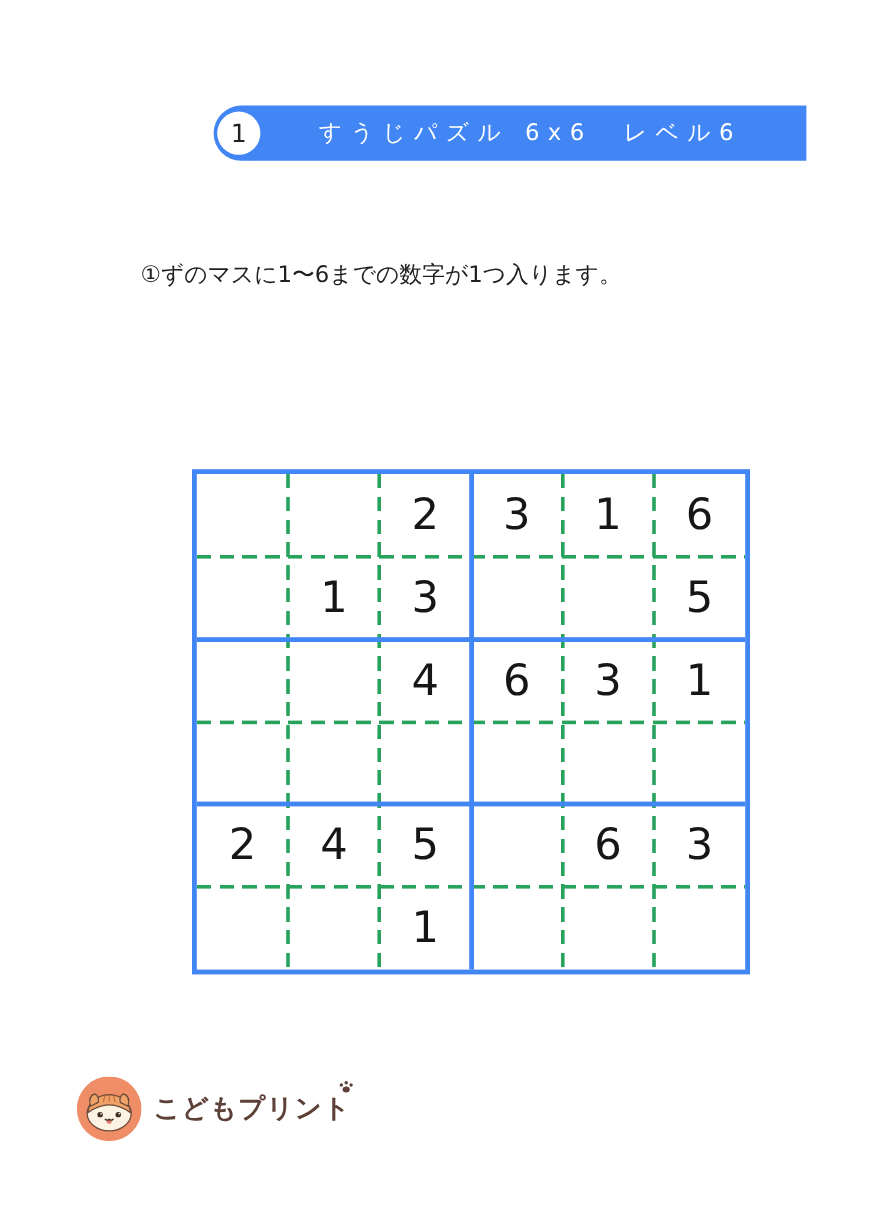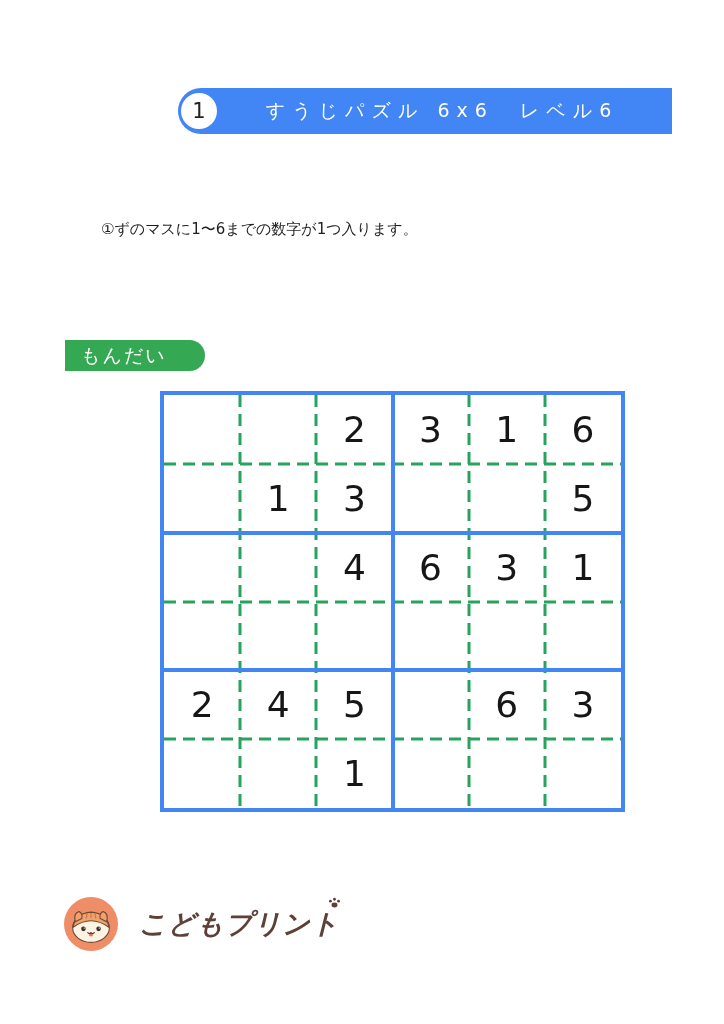--- a/index.html
+++ b/index.html
@@ -39,22 +39,22 @@
     height:31px; border-radius:0 16px 16px 0;
     display:flex; align-items:center;
     padding-left:16px; box-sizing:border-box;
     color:#ffffff; font-size:19px; letter-spacing:2px;
   }
   .rules-pill   { top:177px; width:265px; background:var(--red); }
   .problem-pill { top:340px; width:140px; background:var(--green); }
 
   
   .rules-list {
-    position:absolute; left:101px; top:214px;
-    font-size:15px; line-height:30px;
+    position:absolute; left:117px; top:214px;
+    font-size:19px; line-height:30px;
     color:var(--text); white-space:nowrap;
   }
 
   
   .grid {
     position:absolute; left:160px; top:391px;
     width:465px; height:421px;
     box-sizing:border-box;
     border:4px solid var(--blue);
     background:#ffffff;
@@ -82,25 +82,24 @@
   .hline.block { height:4px; background:var(--blue); z-index:2; }
 
   
   .footer {
     position:absolute; left:64px; top:897px;
     display:flex; align-items:center;
   }
   .logo-circle { width:54px; height:54px; display:block; }
   .brand-name {
     position:relative;
-    margin-left:21px;
-    font-size:27px; font-weight:bold;
+    margin-left:10px;
+    font-size:22px; font-weight:bold;
     color:var(--brown); letter-spacing:1px;
     white-space:nowrap;
-    font-style:italic;
   }
   .paw {
     position:absolute; right:-2px; top:-10px;
     width:13px; height:13px;
   }
 </style>
 </head>
 <body>
 
 <div class="page" style="--blue: #4285F4; --red: #EE4337; --green: #34A853; --dash-green: #27A35D; --brown: #5D4037; --text: #1F1F1F; --page-bg: #FFFFFF;">
@@ -109,23 +108,20 @@
     <div class="badge">
       <span>1</span>
     </div>
     <span class="header-title">すうじパズル 6x6　レベル6</span>
   </div>
 
   <div class="rules-list">
     <div>①ずのマスに1〜6までの数字が1つ入ります。</div>
   </div>
 
-  <div class="pill problem-pill">
-    <span>もんだい</span>
-  </div>
 
   <div class="grid">
       <div class="cell"></div>
       <div class="cell"></div>
       <div class="cell">2</div>
       <div class="cell">3</div>
       <div class="cell">1</div>
       <div class="cell">6</div>
       <div class="cell"></div>
       <div class="cell">1</div>

